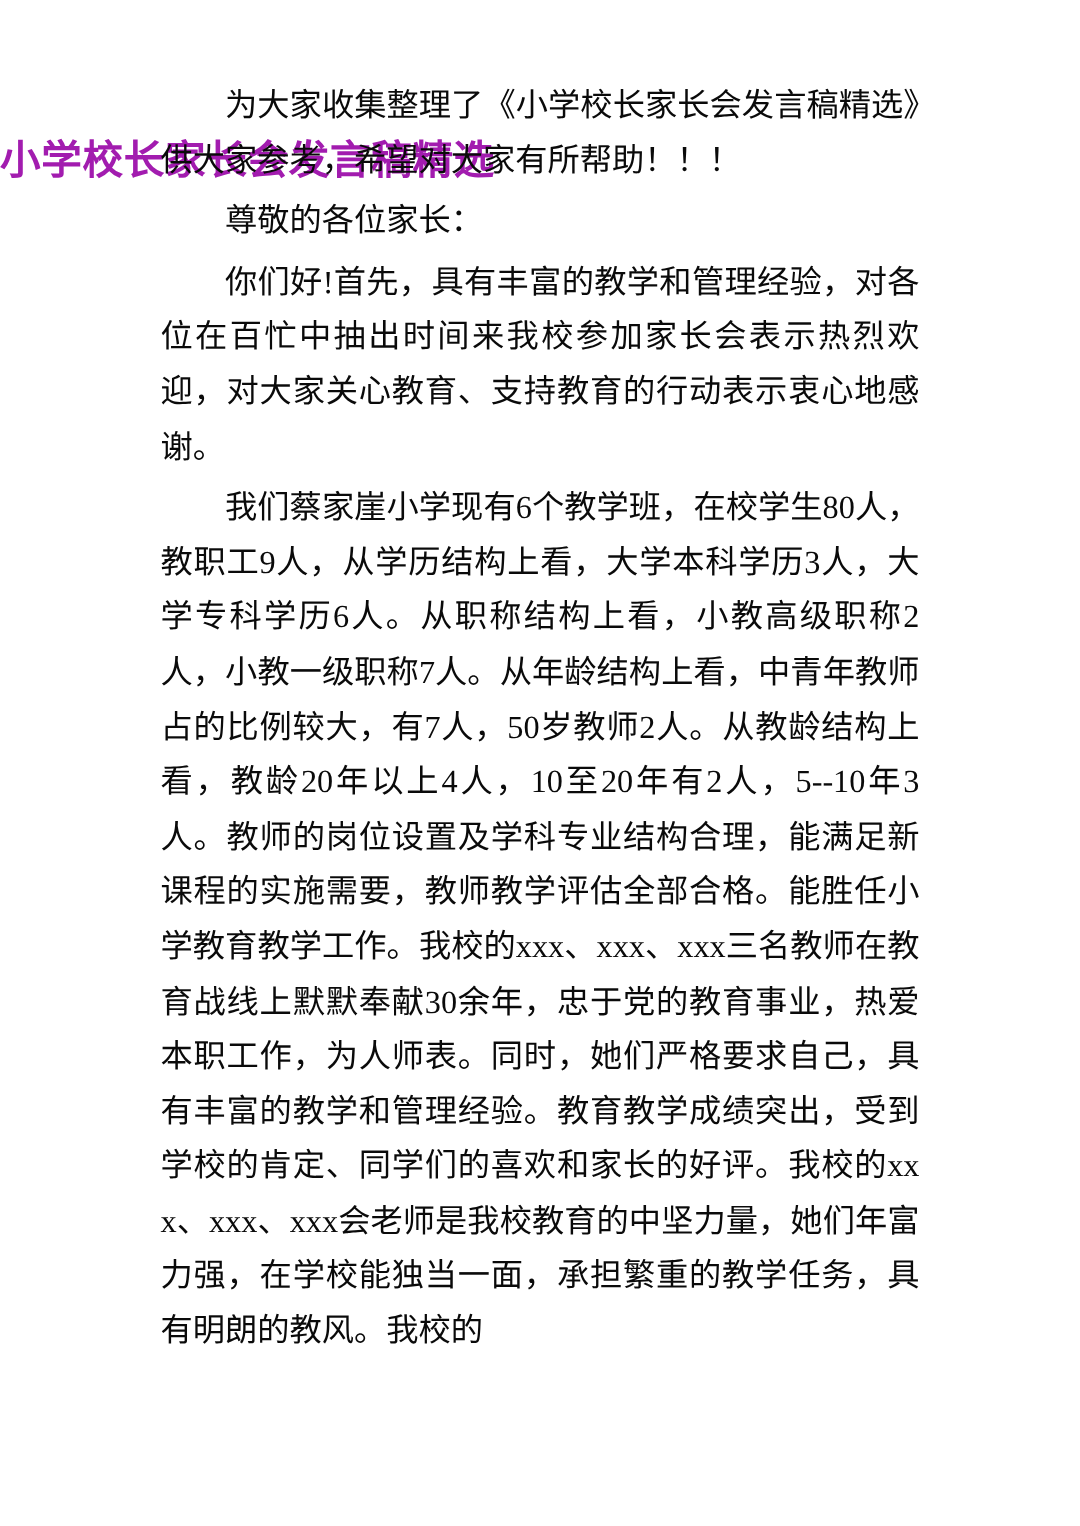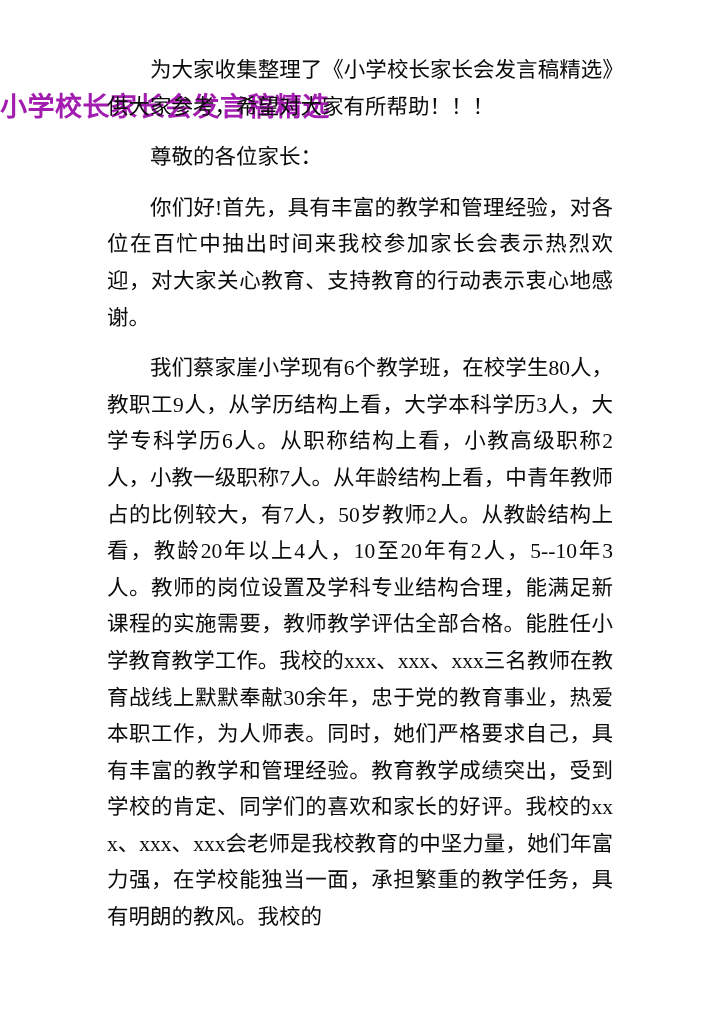--- a/index.html
+++ b/index.html
@@ -51,21 +51,21 @@
     margin: 0;
     text-indent: 43px;
     word-break: break-all;
   }
 
   .para-spacer-top {
     margin-top: 52px;
   }
 
   .para + .para {
-    margin-top: 14px;
+    margin-top: 4px;
   }
 </style>
 </head>
 <body>
 
 <div class="page">
 
   <h1 class="doc-title">小学校长家长会发言稿精选</h1>
 
   <div class="doc-body">

